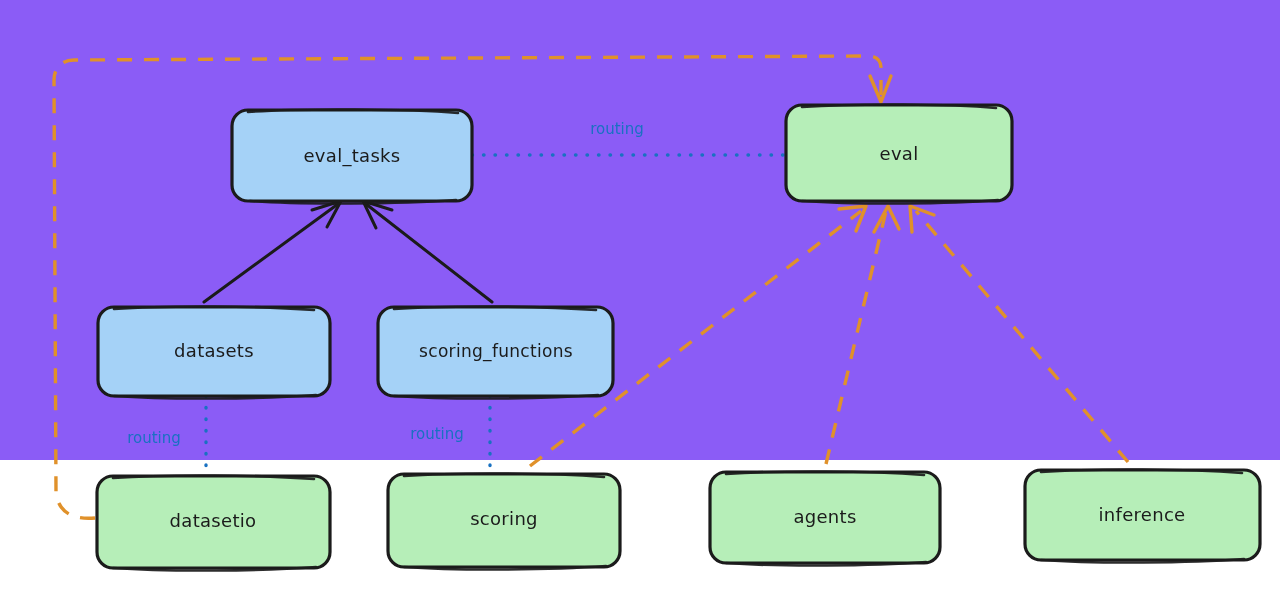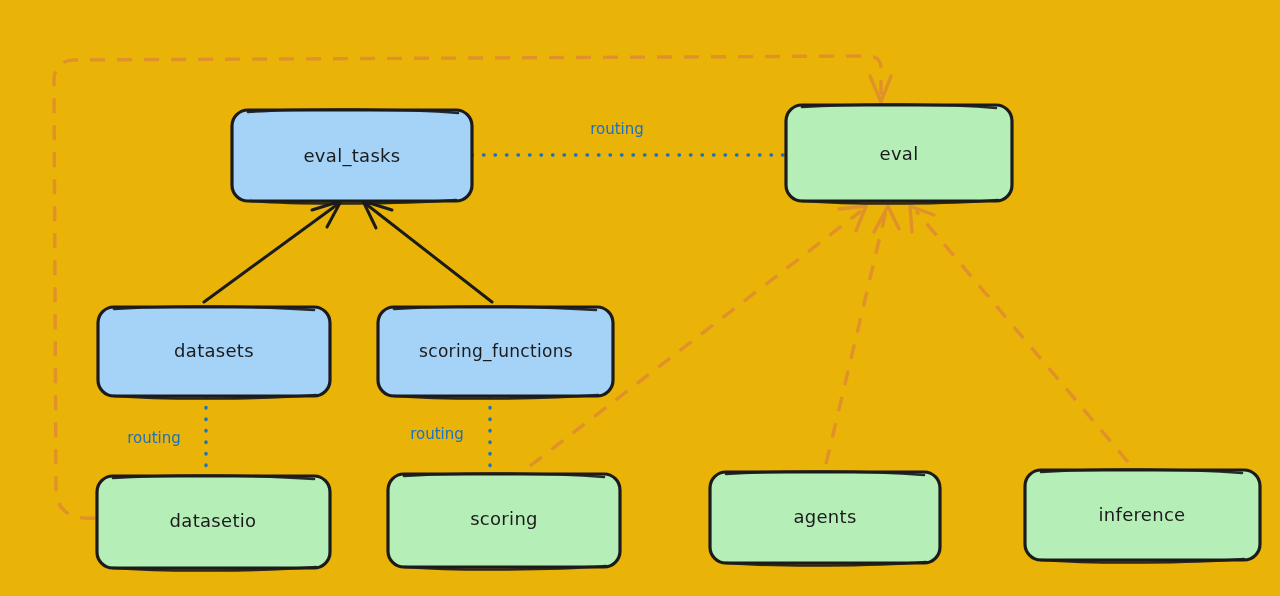--- a/index.html
+++ b/index.html
@@ -9,22 +9,22 @@
   }
   body {
     width: 1280px;
     height: 596px;
     font-family: "DejaVu Sans", sans-serif;
     overflow: hidden;
   }
   #canvas {
     position: relative;
     width: 1280px;
-    height: 596px;
-    background: #eab308;
+    height: 460px;
+    background: #8b5cf6;
   }
   svg.diagram {
     position: absolute;
     top: 0; left: 0;
     width: 1280px;
     height: 596px;
   }
   .node-label {
     font-family: "DejaVu Sans", sans-serif;
     font-size: 18px;

